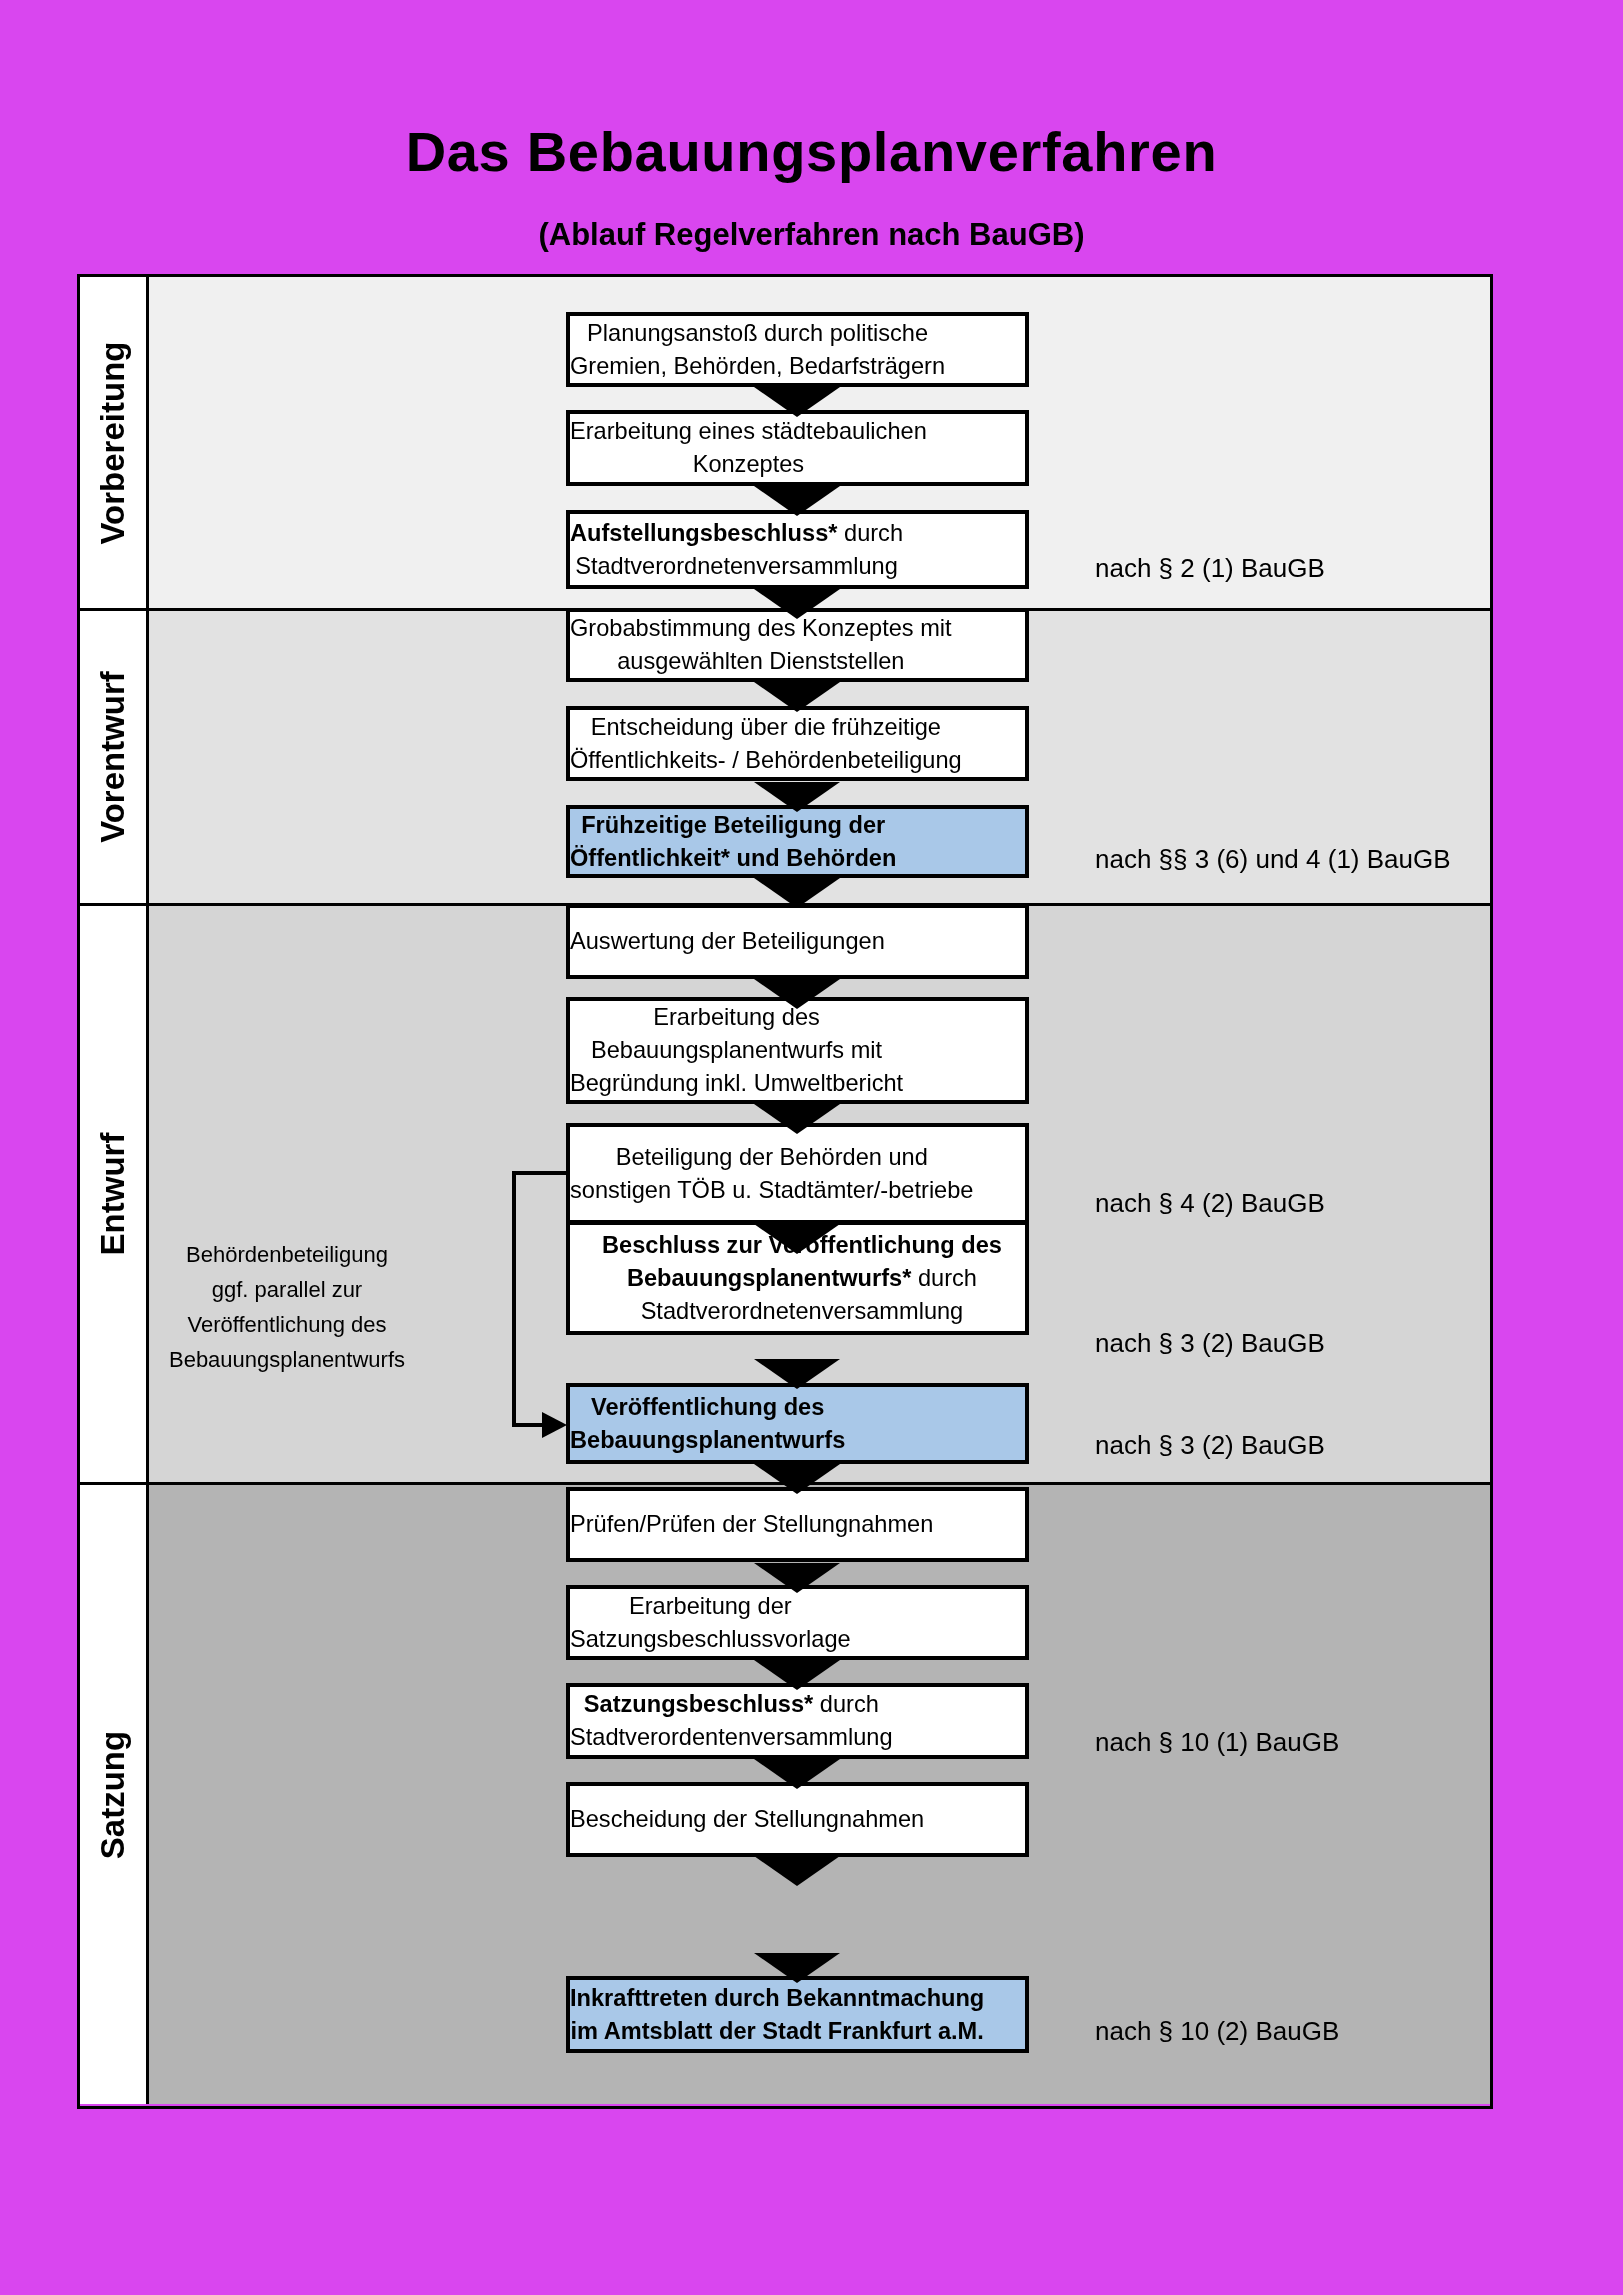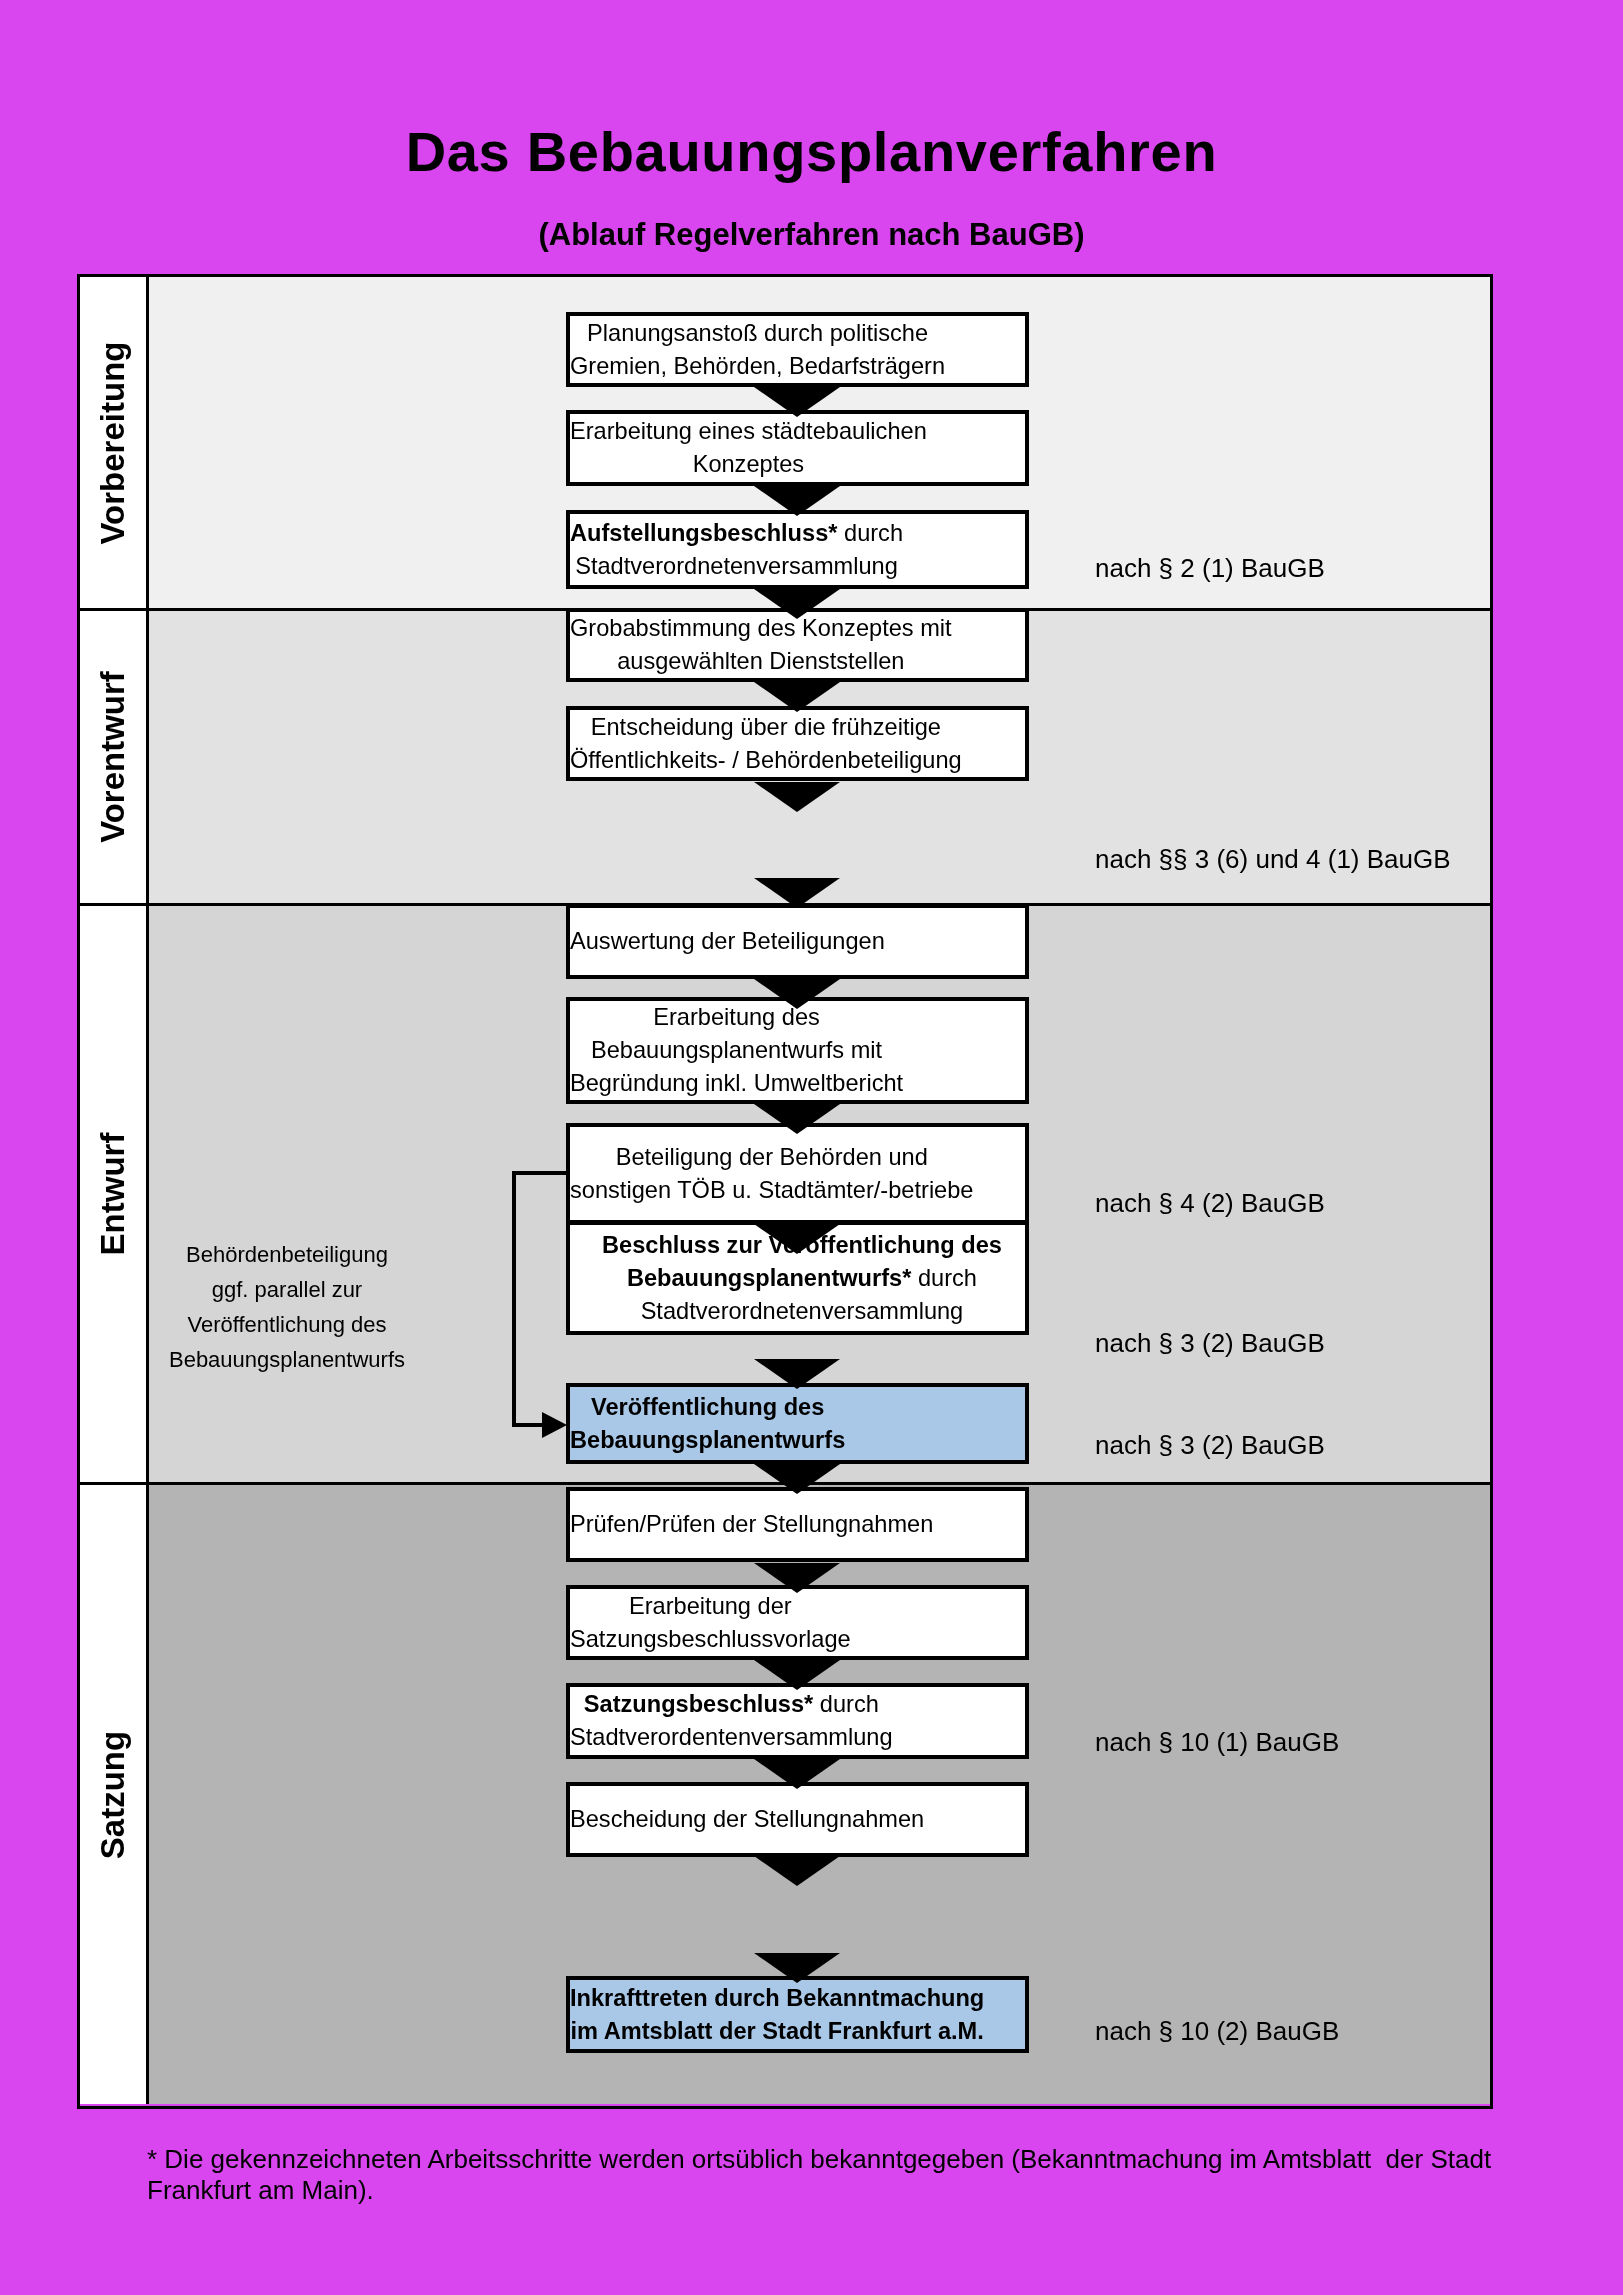--- a/index.html
+++ b/index.html
@@ -95,20 +95,24 @@
 Stadtverordnetenversammlung</span></span>
     </div>
     <div class="box" style="top:331px;height:74px;">
       <span>Grobabstimmung des Konzeptes mit
 ausgewählten Dienststellen</span>
     </div>
     <div class="box" style="top:429px;height:75px;">
       <span>Entscheidung über die frühzeitige
 Öffentlichkeits- / Behördenbeteiligung</span>
     </div>
+    <div class="box blue" style="top:528px;height:73px;">
+      <span class="b">Frühzeitige Beteiligung der
+Öffentlichkeit* und Behörden</span>
+    </div>
     <div class="box" style="top:627px;height:75px;">
       <span>Auswertung der Beteiligungen</span>
     </div>
     <div class="box" style="top:720px;height:107px;">
       <span>Erarbeitung des
 Bebauungsplanentwurfs mit
 Begründung inkl. Umweltbericht</span>
     </div>
     <div class="box" style="top:846px;height:101px;">
       <span>Beteiligung der Behörden und
@@ -162,17 +166,15 @@
     <div class="law" style="top:276px;">nach § 2 (1) BauGB</div>
     <div class="law" style="top:567px;">nach §§ 3 (6) und 4 (1) BauGB</div>
     <div class="law" style="top:911px;">nach § 4 (2) BauGB</div>
     <div class="law" style="top:1051px;">nach § 3 (2) BauGB</div>
     <div class="law" style="top:1153px;">nach § 3 (2) BauGB</div>
     <div class="law" style="top:1450px;">nach § 10 (1) BauGB</div>
     <div class="law" style="top:1739px;">nach § 10 (2) BauGB</div>
 
   </div>
 
-  <div class="footnote">* Die gekennzeichneten Arbeitsschritte werden ortsüblich bekanntgegeben (Bekanntmachung im Amtsblatt  der Stadt
-Frankfurt am Main).</div>
 
 </div>
 
 
 </body></html>

